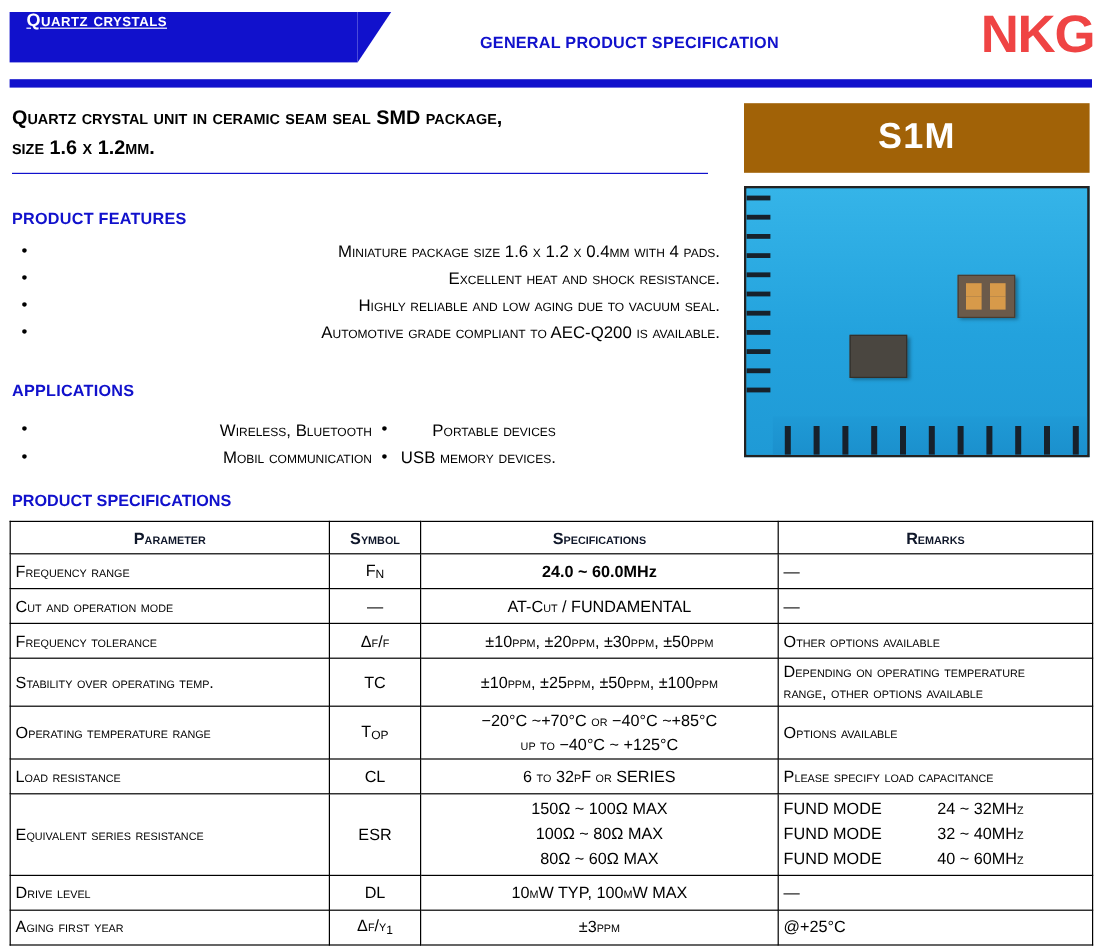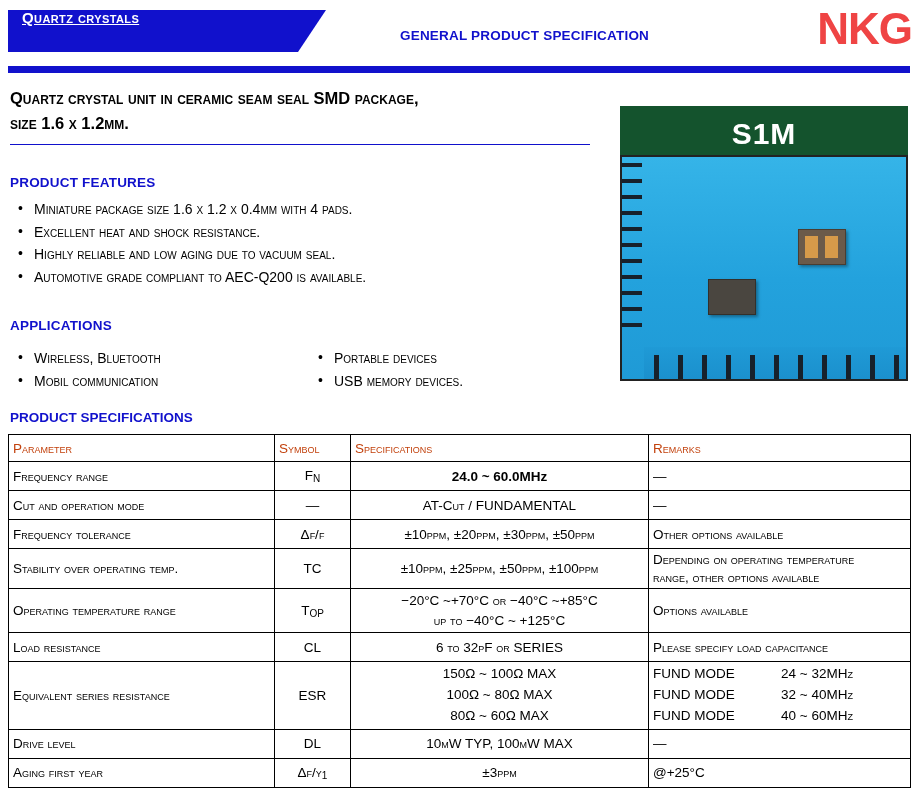--- a/index.html
+++ b/index.html
@@ -106,22 +106,21 @@
     width: 580px;
   }
 
   
   .part-box {
     position: absolute;
     left: 620px;
     top: 86px;
     width: 288px;
     height: 58px;
-    background: #14532d;
-    margin-top: 20px;
+    background: #a16207;
   }
   .part-number {
     position: absolute;
     width: 100%;
     text-align: center;
     top: 11px;
     color: #ffffff;
     font-size: 30px;
     font-weight: bold;
     letter-spacing: 1px;
@@ -219,20 +218,21 @@
     margin: 8px 0 0 0;
     padding: 0 0 0 22px;
     list-style: none;
   }
   ul.bullets li {
     position: relative;
     font-size: 14px;
     font-variant: small-caps;
     line-height: 1.62;
     padding-left: 2px;
+    text-align: right;
   }
   ul.bullets li:before {
     content: "\2022";
     position: absolute;
     left: -14px;
     top: -1px;
     font-size: 14px;
   }
   .applications {
     position: absolute;
@@ -267,23 +267,23 @@
     table-layout: fixed;
   }
   table.specs td, table.specs th {
     border: 1px solid #000000;
     padding: 2px 4px;
     font-size: 13.5px;
     font-variant: small-caps;
     vertical-align: middle;
   }
   table.specs thead th {
-    text-align: left;
-    font-weight: normal;
-    color: #c2410c;
+    text-align: center;
+    font-weight: bold;
+    color: #0f172a;
     font-size: 13.5px;
     height: 22px;
   }
   col.c1 { width: 266px; }
   col.c2 { width: 76px; }
   col.c3 { width: 298px; }
   col.c4 { width: 262px; }
 
   td.param { text-align: left; padding-left: 5px; height: 24px; }
   td.sym { text-align: center; }

